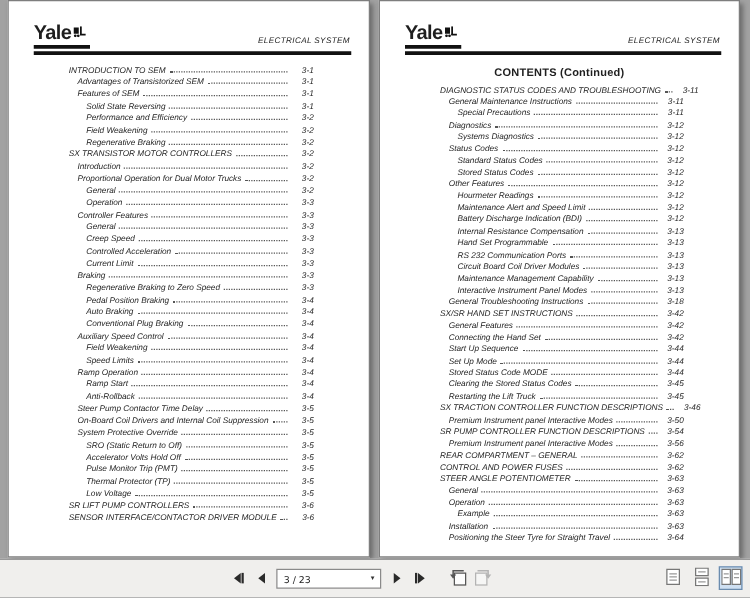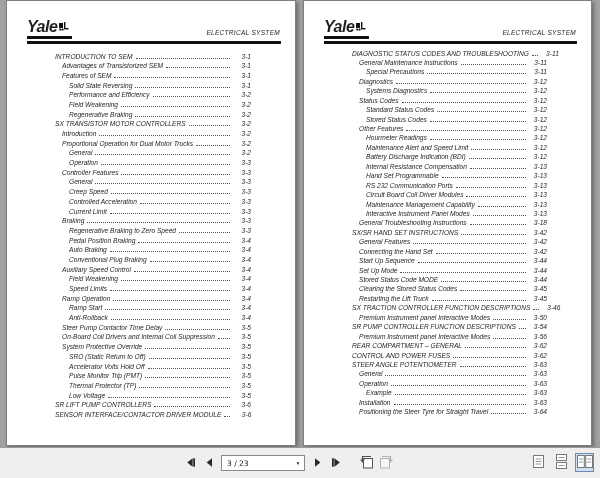--- a/index.html
+++ b/index.html
@@ -11,21 +11,21 @@
   .page {
     position: absolute; top: 0; background: #fff;
     border: 1px solid #7e7e7e; border-top-width: 1px;
     box-shadow: 2px 2px 4px rgba(0,0,0,0.35);
     color: #1f1f1f; overflow: hidden;
   }
   .page-left  { left: 6px;  width: 290px; height: 446px; }
   .page-right { left: 303px; width: 289px; height: 446px; }
 
   .page-header { display: flex; justify-content: space-between; align-items: flex-end; padding: 17px 15px 0 20px; }
-  .brand-logo { font-style: italic; font-weight: bold; font-size: 16px; letter-spacing: -0.5px; border-bottom: 3px solid #111; padding: 0 3px 1px 0; display: inline-flex; align-items: flex-end; gap: 1px; line-height: 1; }
+  .brand-logo { font-weight: bold; font-size: 16px; letter-spacing: -0.5px; border-bottom: 3px solid #111; padding: 0 3px 1px 0; display: inline-flex; align-items: flex-end; gap: 1px; line-height: 1; }
   .forklift { display: inline-block; margin-bottom: 1px; }
   .doc-label { font-style: italic; font-size: 6.5px; color: #222; letter-spacing: 0.3px; padding-bottom: 3px; }
   .rule { height: 2.5px; background: #111; margin: 2px 14px 0 20px; }
 
   .page-title { text-align: center; font-weight: bold; font-size: 8.8px; margin-top: 9px; letter-spacing: 0.2px; }
 
   .toc { padding: 9px 44px 0 48px; font-style: italic; font-size: 6.6px; }
   .page-left  .toc .toc-row { height: 9.7px; }
   .page-right .toc { padding-top: 6px; }
   .page-right .toc .toc-row { height: 9.45px; }
@@ -275,20 +275,21 @@
               <rect x="1" y="1" width="4" height="5" fill="#111"></rect>
               <rect x="6" y="0" width="1.4" height="7" fill="#111"></rect>
               <rect x="6" y="6" width="4.5" height="1.4" fill="#111"></rect>
               <circle cx="2.2" cy="7.6" r="1.1" fill="#111"></circle>
               <circle cx="4.6" cy="7.6" r="1.1" fill="#111"></circle>
             </svg></span>
       </span>
       <span class="doc-label">ELECTRICAL SYSTEM</span>
     </div>
     <div class="rule"></div>
+    <div class="page-title">CONTENTS (Continued)</div>
     <div class="toc">
         <div class="toc-row lvl0">
           <span class="t">DIAGNOSTIC STATUS CODES AND TROUBLESHOOTING</span>
           <span class="leader"></span>
           <span class="pg">3-11</span>
         </div>
         <div class="toc-row lvl1">
           <span class="t">General Maintenance Instructions</span>
           <span class="leader"></span>
           <span class="pg">3-11</span>

